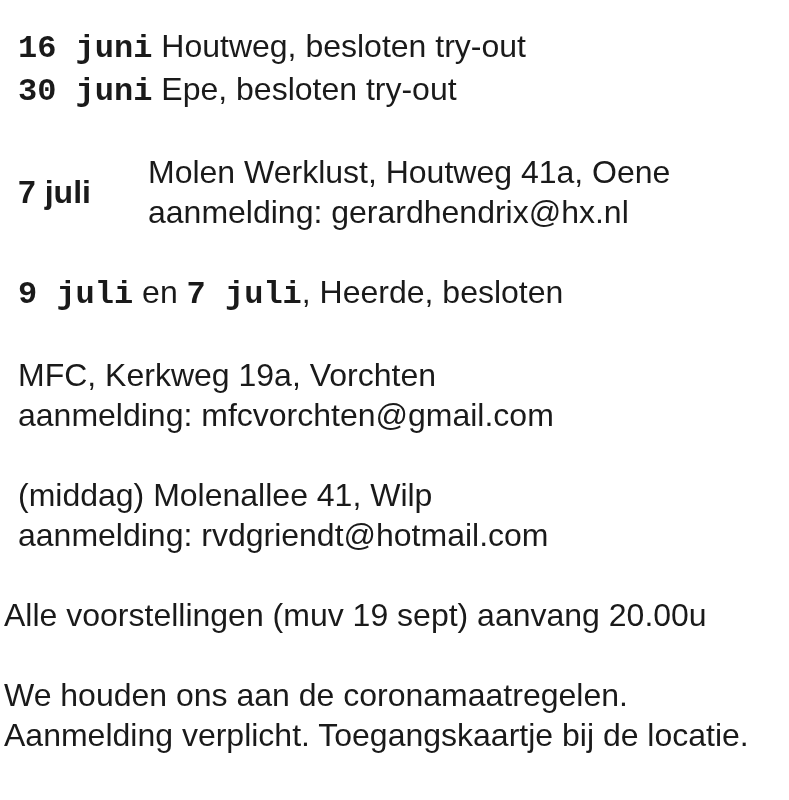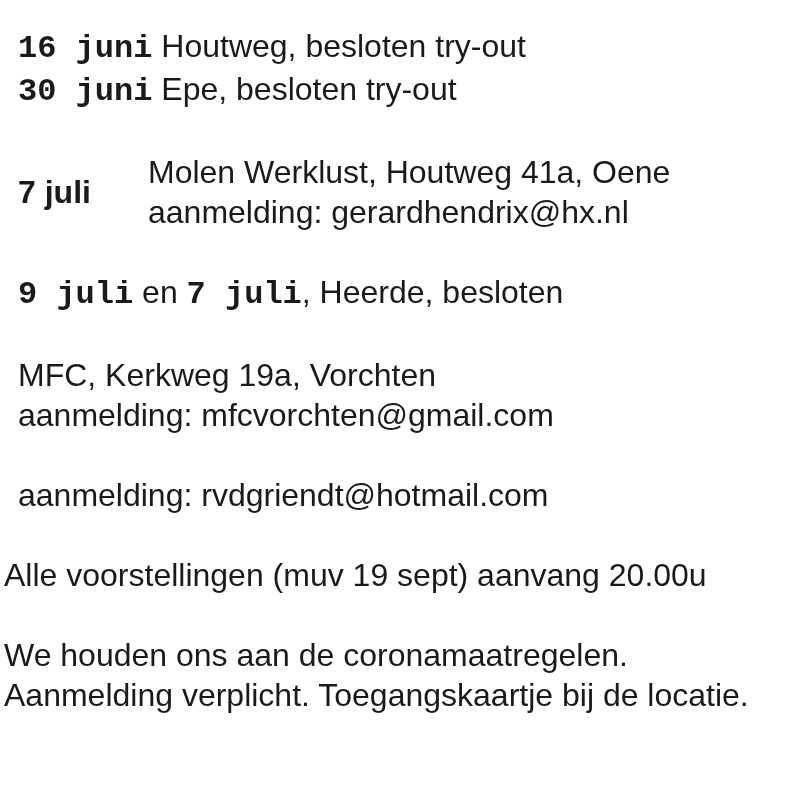--- a/index.html
+++ b/index.html
@@ -58,20 +58,21 @@
       <div class="event-details">
         <p>MFC, Kerkweg 19a, Vorchten</p>
         <p>aanmelding: mfcvorchten@gmail.com</p>
       </div>
     </div>
 
     <div class="spacer"></div>
 
     <div class="event-row">
       <div class="event-details">
+        <p>(middag) Molenallee 41, Wilp</p>
         <p>aanmelding: rvdgriendt@hotmail.com</p>
       </div>
     </div>
 
   </div>
 
   <div class="spacer"></div>
 
   <div class="notes">
 

